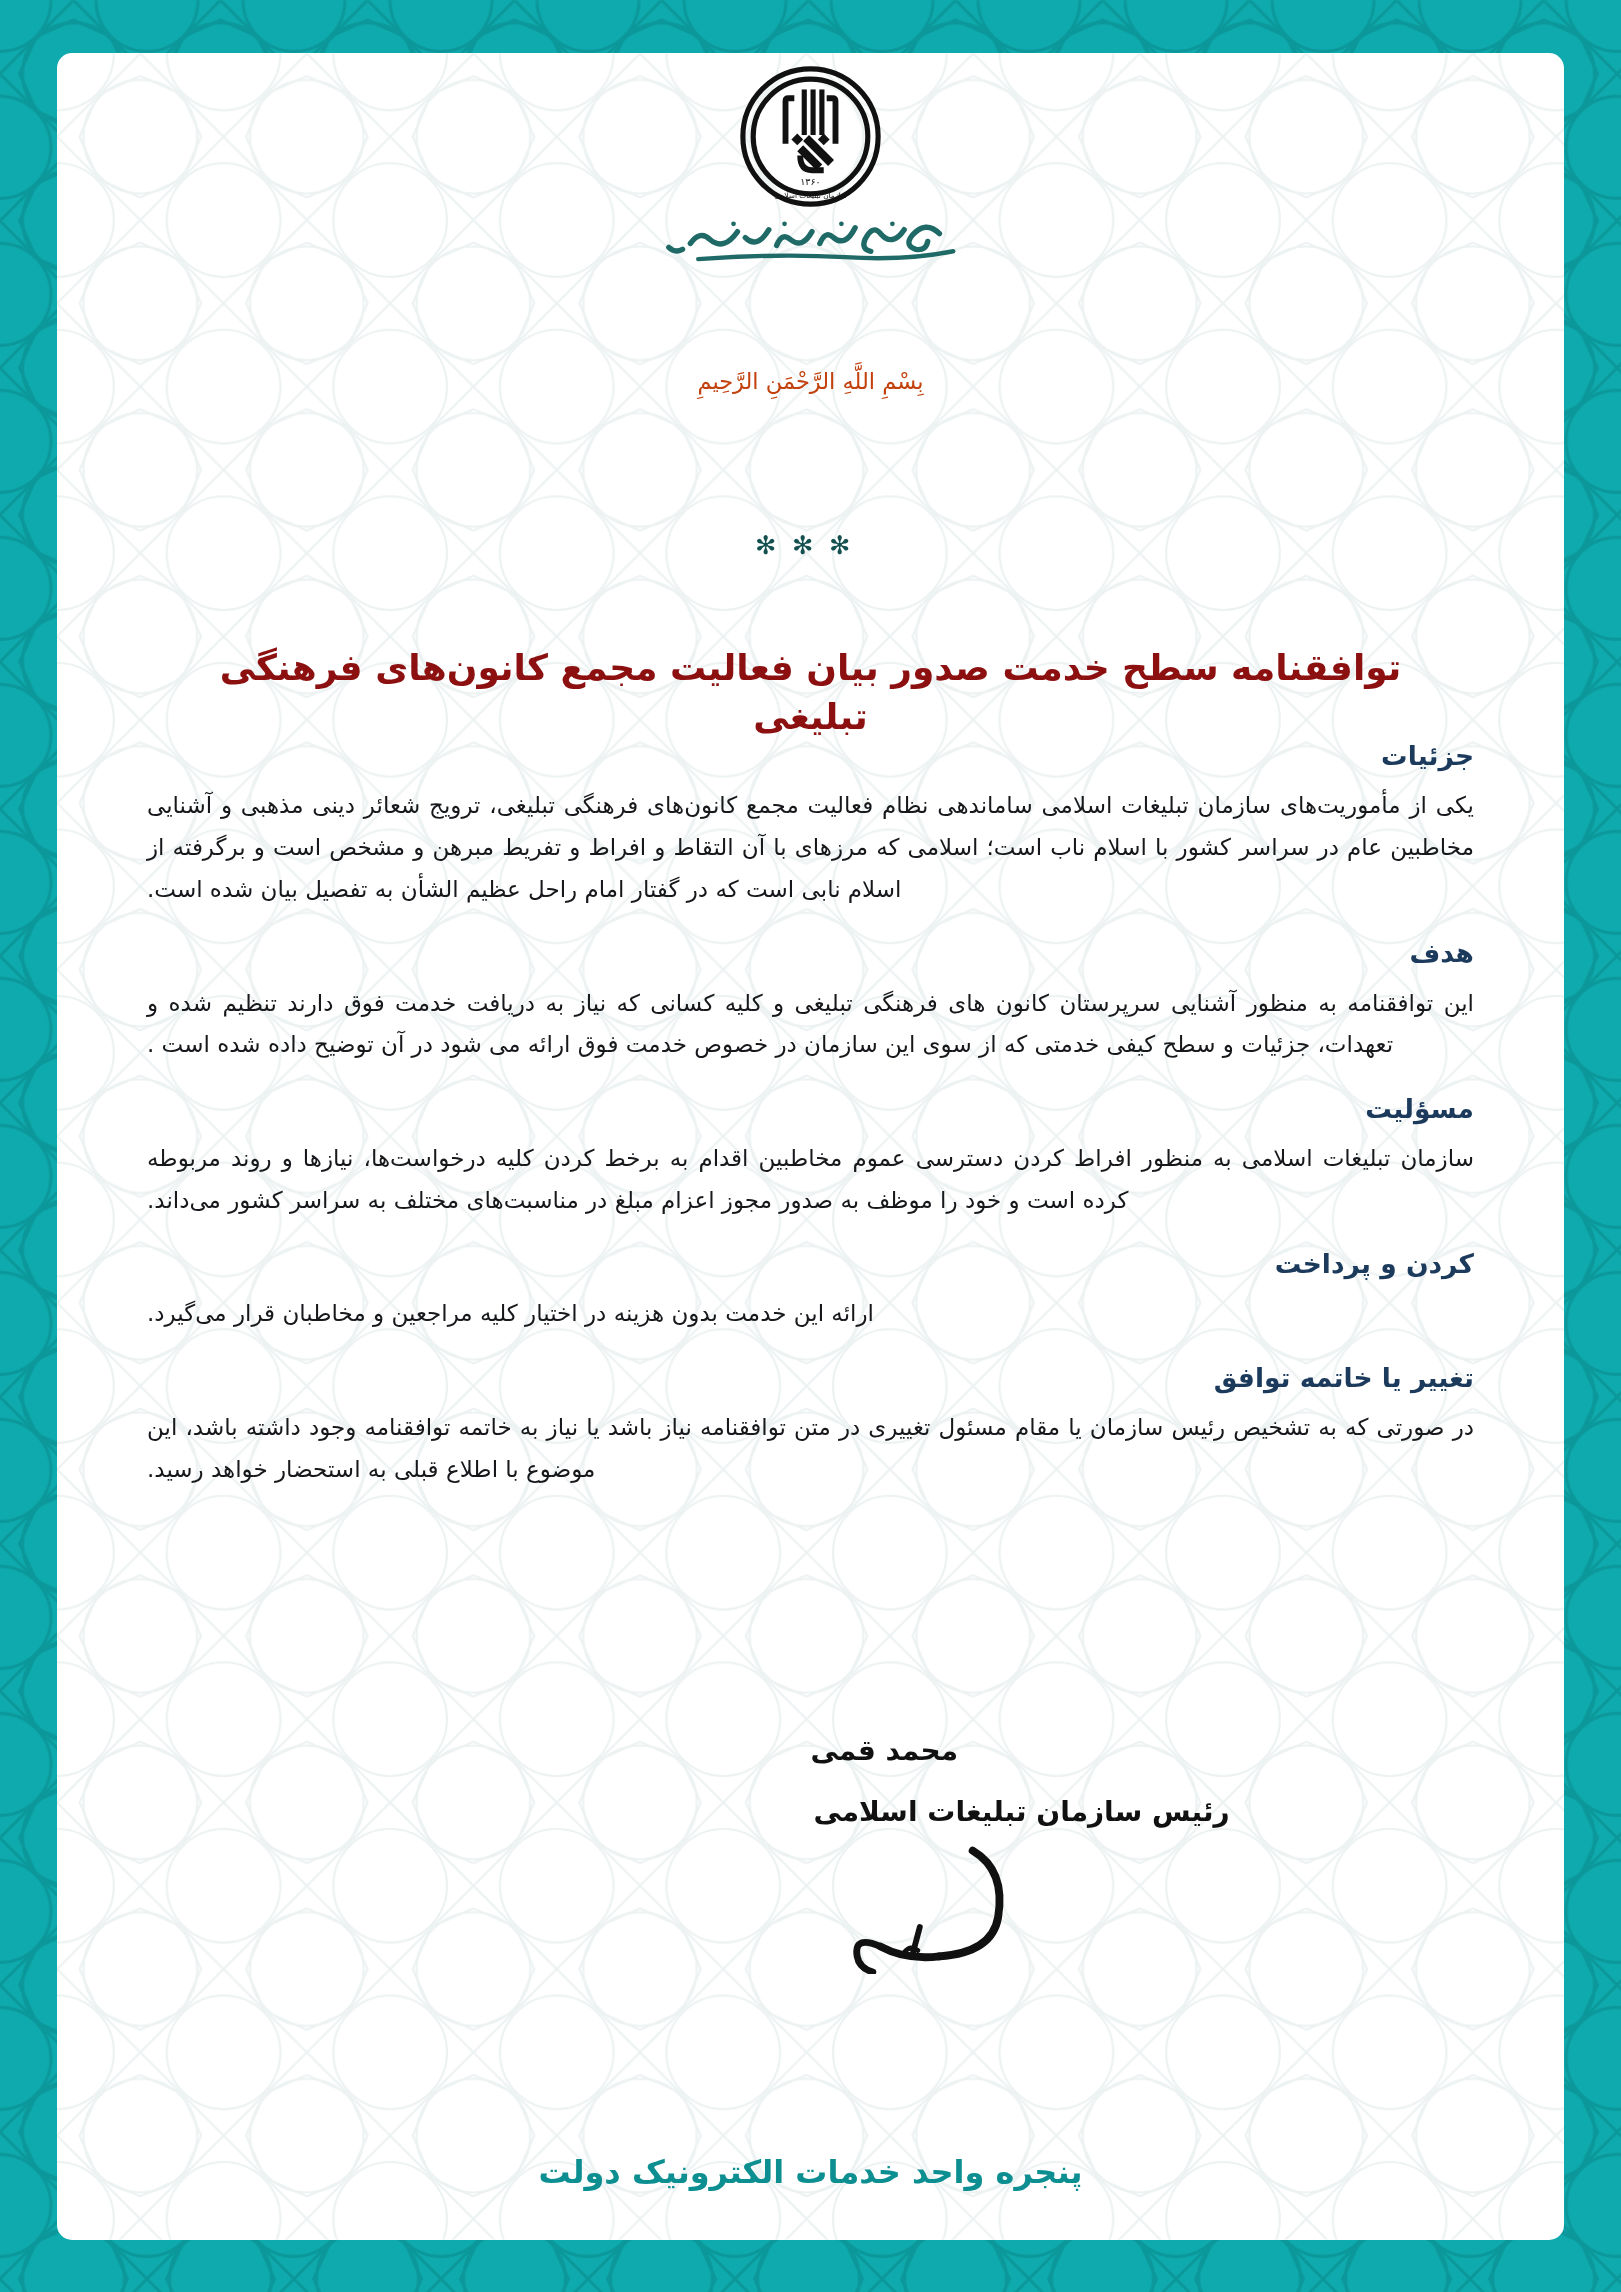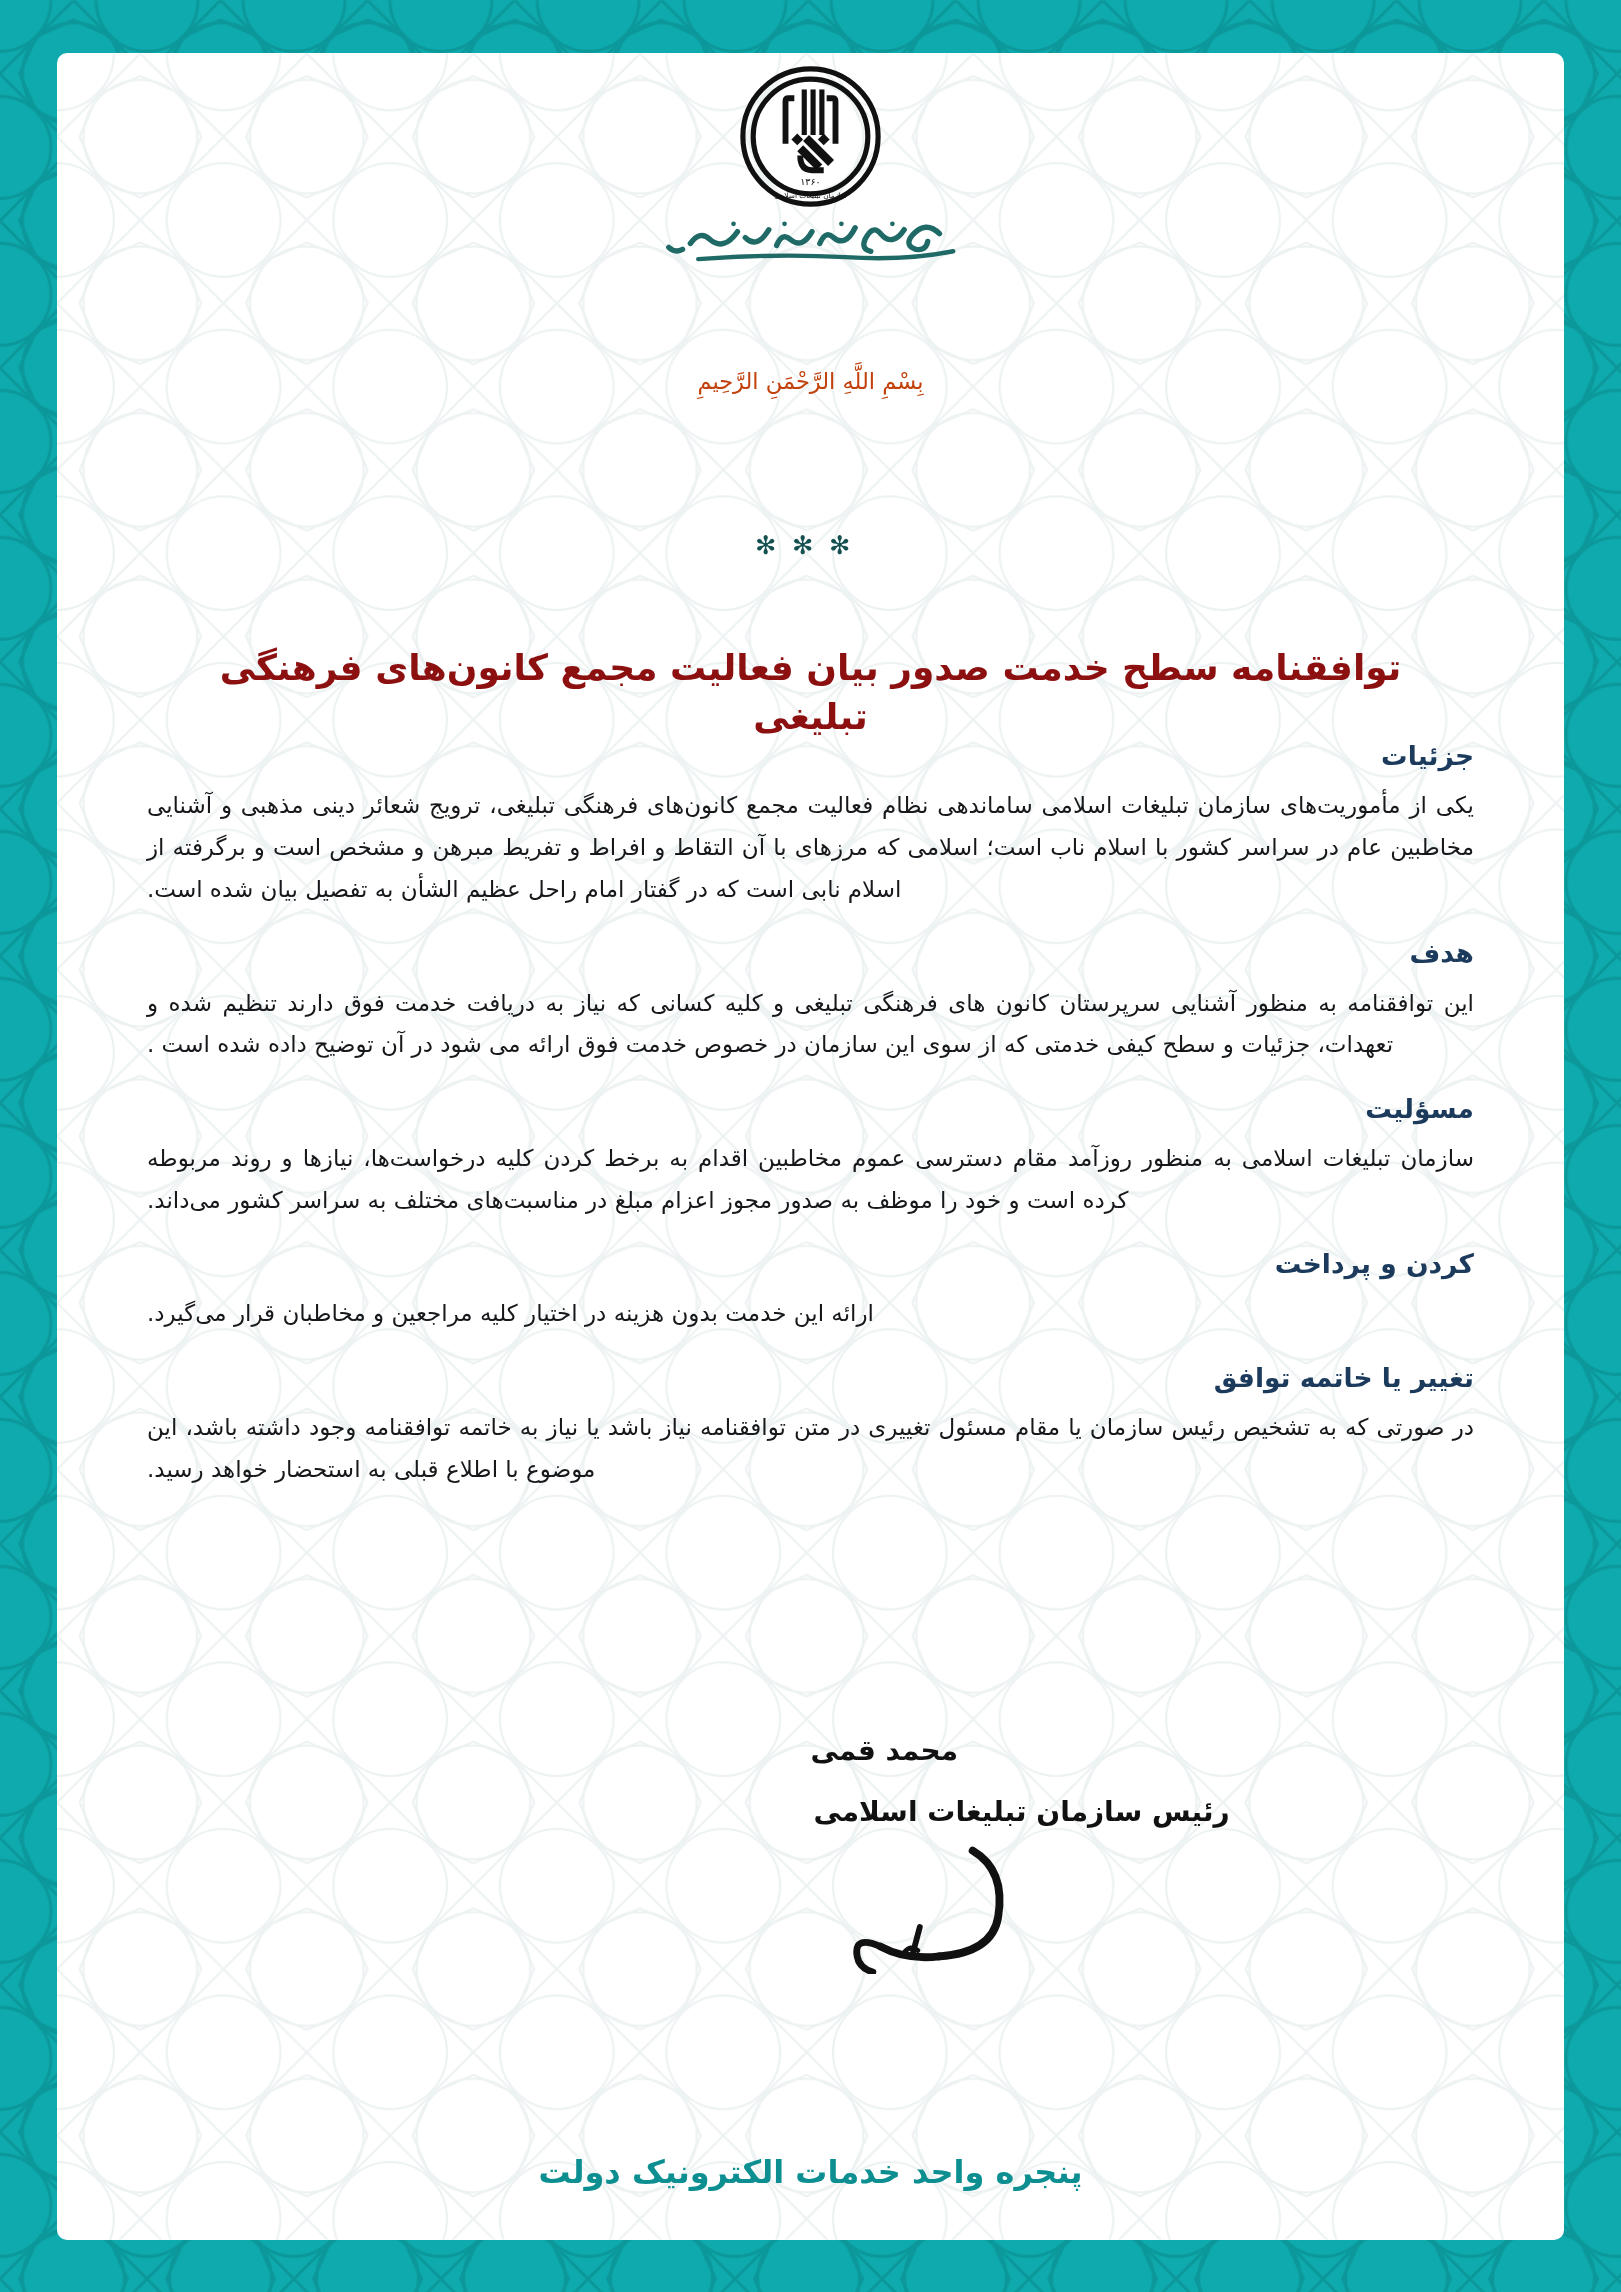--- a/index.html
+++ b/index.html
@@ -30,21 +30,21 @@
   }
 
   
   .sheet {
     position: absolute;
     left: 57px;
     top: 53px;
     width: 1507px;
     height: 2187px;
     background: #ffffff;
-    border-radius: 10px;
+    border-radius: 15px;
     overflow: hidden;
   }
   .sheet-pattern {
     position: absolute;
     inset: 0;
     opacity: 0.38;
     pointer-events: none;
   }
   .sheet-content {
     position: absolute;
@@ -294,21 +294,21 @@
           <p class="section-body">یکی از مأموریت‌های سازمان تبلیغات اسلامی ساماندهی نظام فعالیت مجمع کانون‌های فرهنگی تبلیغی، ترویج شعائر دینی مذهبی و آشنایی مخاطبین عام در سراسر کشور با اسلام ناب است؛ اسلامی که مرزهای با آن التقاط و افراط و تفریط مبرهن و مشخص است و برگرفته از اسلام نابی است که در گفتار امام راحل عظیم الشأن به تفصیل بیان شده است.</p>
         </div>
 
         <div class="section">
           <h2 class="section-heading">هدف</h2>
           <p class="section-body">این توافقنامه به منظور آشنایی سرپرستان کانون های فرهنگی تبلیغی و کلیه کسانی که نیاز به دریافت خدمت فوق دارند تنظیم شده و تعهدات، جزئیات و سطح کیفی خدمتی که از سوی این سازمان در خصوص خدمت فوق ارائه می شود در آن توضیح داده شده است .</p>
         </div>
 
         <div class="section">
           <h2 class="section-heading">مسؤلیت</h2>
-          <p class="section-body">سازمان تبلیغات اسلامی به منظور روزآمد مقام دسترسی عموم مخاطبین اقدام به برخط کردن کلیه درخواست‌ها، نیازها و روند مربوطه کرده است و خود را موظف به صدور مجوز اعزام مبلغ در مناسبت‌های مختلف به سراسر کشور می‌داند.</p>
+          <p class="section-body">سازمان تبلیغات اسلامی به منظور افراط کردن دسترسی عموم مخاطبین اقدام به برخط کردن کلیه درخواست‌ها، نیازها و روند مربوطه کرده است و خود را موظف به صدور مجوز اعزام مبلغ در مناسبت‌های مختلف به سراسر کشور می‌داند.</p>
         </div>
 
         <div class="section">
           <h2 class="section-heading">کردن و پرداخت</h2>
           <p class="section-body short">ارائه این خدمت بدون هزینه در اختیار کلیه مراجعین و مخاطبان قرار می‌گیرد.</p>
         </div>
 
 
         <div class="section">
           <h2 class="section-heading">تغییر یا خاتمه توافق</h2>

